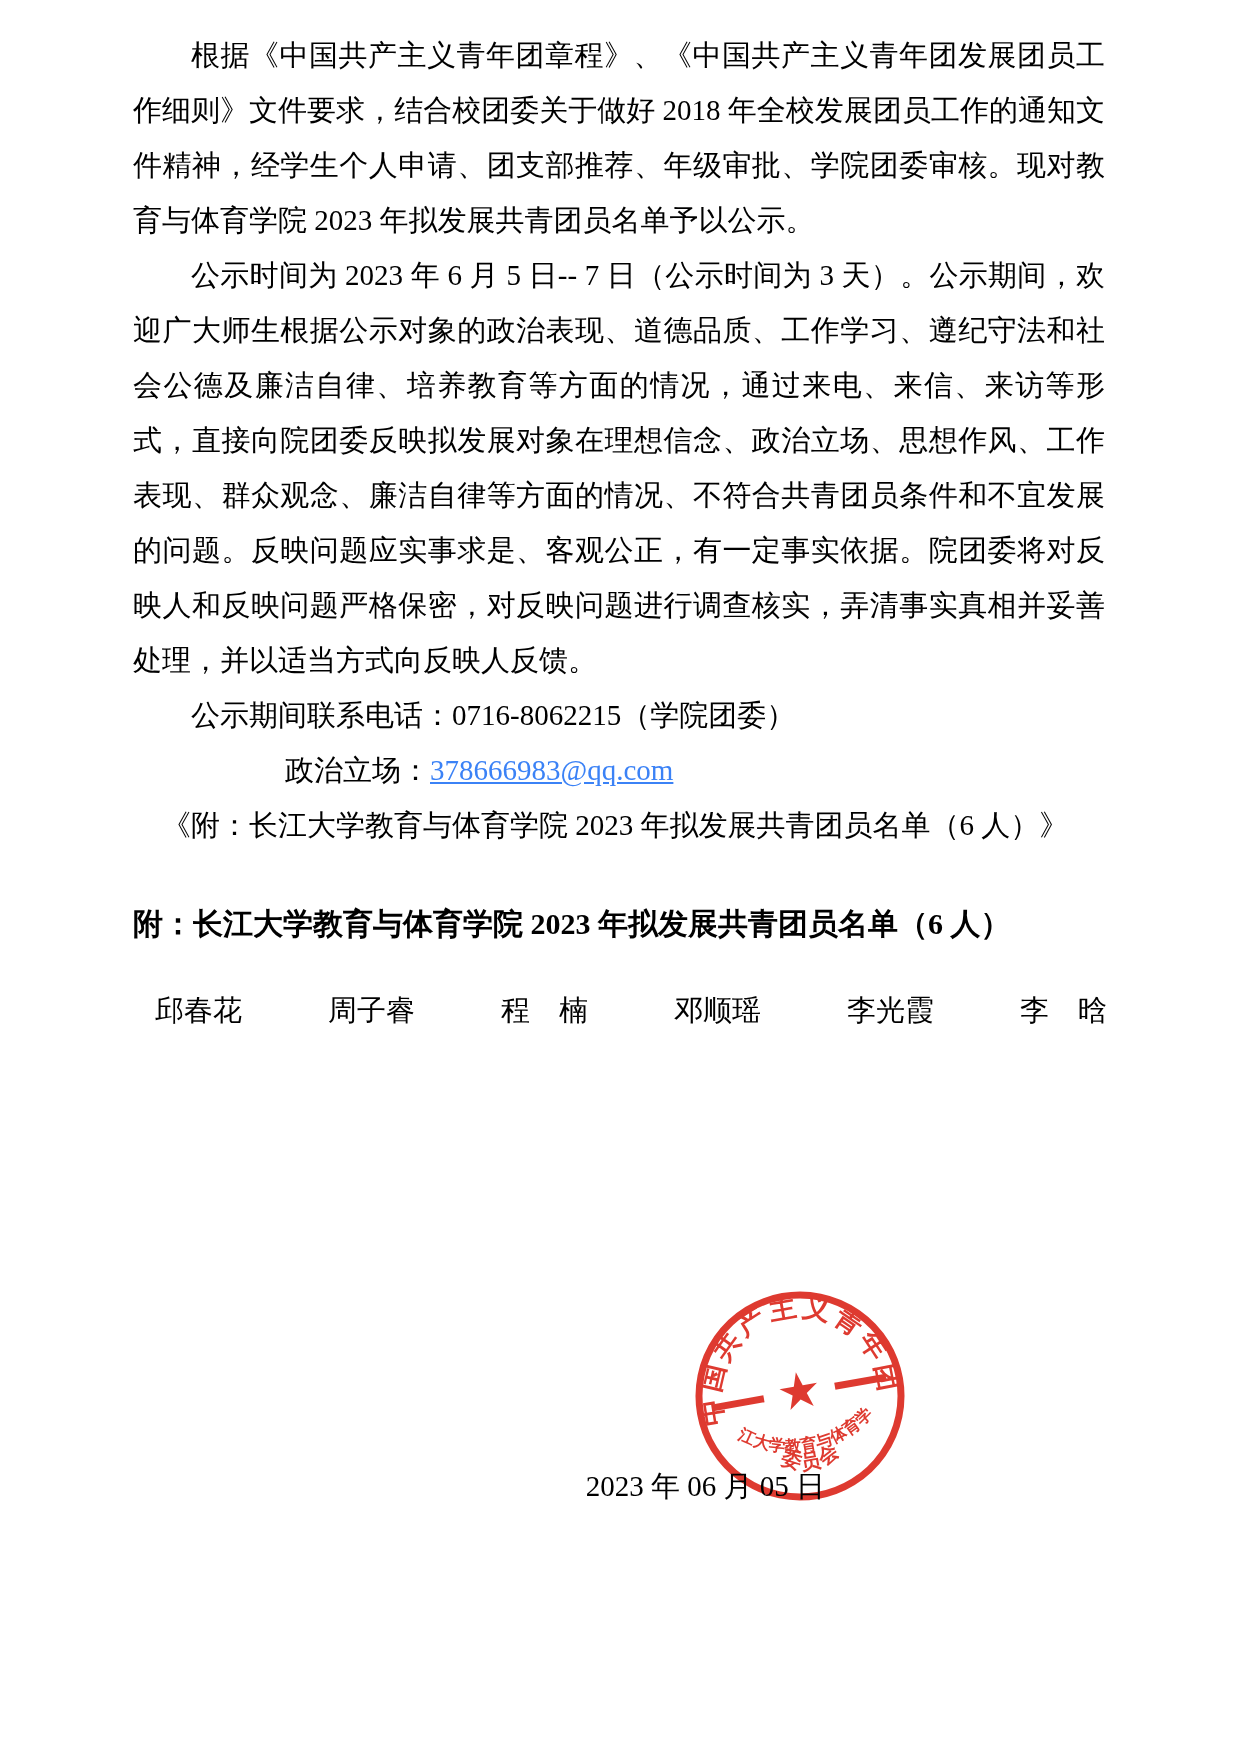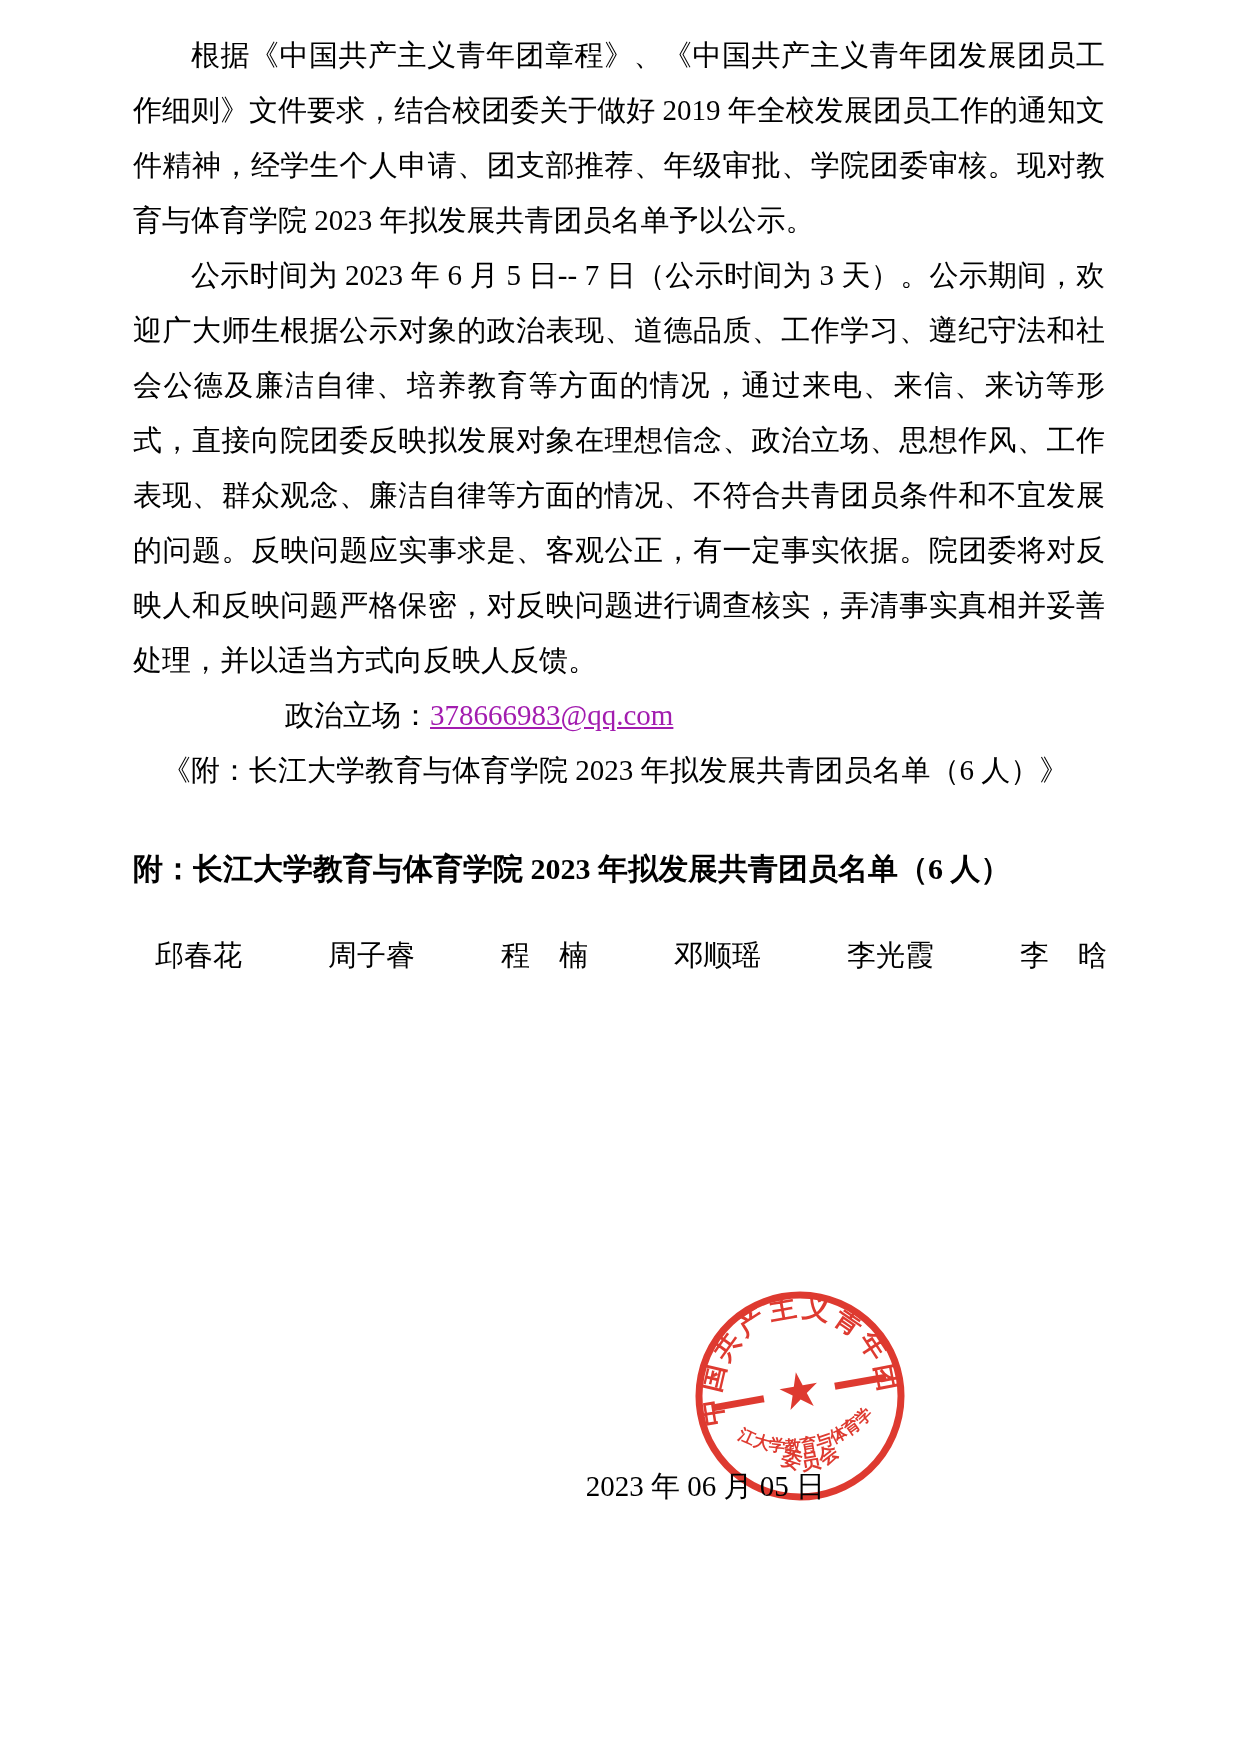--- a/index.html
+++ b/index.html
@@ -24,21 +24,21 @@
   .body-text {
     padding: 28px 135px 0 133px;
     font-size: 29px;
     line-height: 55px;
     text-align: justify;
   }
   .para { margin: 0; text-indent: 2em; }
   .line { margin: 0; }
   .contact-line { text-indent: 2em; }
   .email-line { padding-left: 152px; }
-  .email-link { color: #a21caf; text-decoration: underline; cursor: pointer; }
+  .email-link { color: #3b82f6; text-decoration: underline; cursor: pointer; }
   .attachment-ref { text-indent: 1em; font-family: Liberation Serif, serif; }
   .attachment-heading {
     margin: 51px 4px 0 0;
     padding: 0 120px 0 133px;
     font-size: 30px;
     line-height: 40px;
     font-weight: bold;
   }
   .names-row {
     margin-top: 46px;
@@ -75,22 +75,23 @@
   }
   .stamp text { font-family: "Liberation Serif", "DejaVu Serif", serif; font-weight: bold; }
 </style>
 </head>
 <body>
 
 <div class="page">
 
 
   <div class="body-text">
-    <p class="para">根据《中国共产主义青年团章程》、《中国共产主义青年团发展团员工作细则》文件要求，结合校团委关于做好 2019 年全校发展团员工作的通知文件精神，经学生个人申请、团支部推荐、年级审批、学院团委审核。现对教育与体育学院 2023 年拟发展共青团员名单予以公示。</p>
+    <p class="para">根据《中国共产主义青年团章程》、《中国共产主义青年团发展团员工作细则》文件要求，结合校团委关于做好 2018 年全校发展团员工作的通知文件精神，经学生个人申请、团支部推荐、年级审批、学院团委审核。现对教育与体育学院 2023 年拟发展共青团员名单予以公示。</p>
     <p class="para">公示时间为 2023 年 6 月 5 日-- 7 日（公示时间为 3 天）。公示期间，欢迎广大师生根据公示对象的政治表现、道德品质、工作学习、遵纪守法和社会公德及廉洁自律、培养教育等方面的情况，通过来电、来信、来访等形式，直接向院团委反映拟发展对象在理想信念、政治立场、思想作风、工作表现、群众观念、廉洁自律等方面的情况、不符合共青团员条件和不宜发展的问题。反映问题应实事求是、客观公正，有一定事实依据。院团委将对反映人和反映问题严格保密，对反映问题进行调查核实，弄清事实真相并妥善处理，并以适当方式向反映人反馈。</p>
+    <p class="line contact-line"><span>公示期间联系电话：</span><span>0716-8062215</span><span>（学院团委）</span></p>
     <p class="line email-line"><span>政治立场：</span><a class="email-link">378666983@qq.com</a></p>
     <p class="line attachment-ref">《附：长江大学教育与体育学院 2023 年拟发展共青团员名单（6 人）》</p>
   </div>
 
   <h2 class="attachment-heading">附：长江大学教育与体育学院 2023 年拟发展共青团员名单（6 人）</h2>
 
   <div class="names-row">
     <span>邱春花</span>
     <span>周子睿</span>
     <span>程　楠</span>

